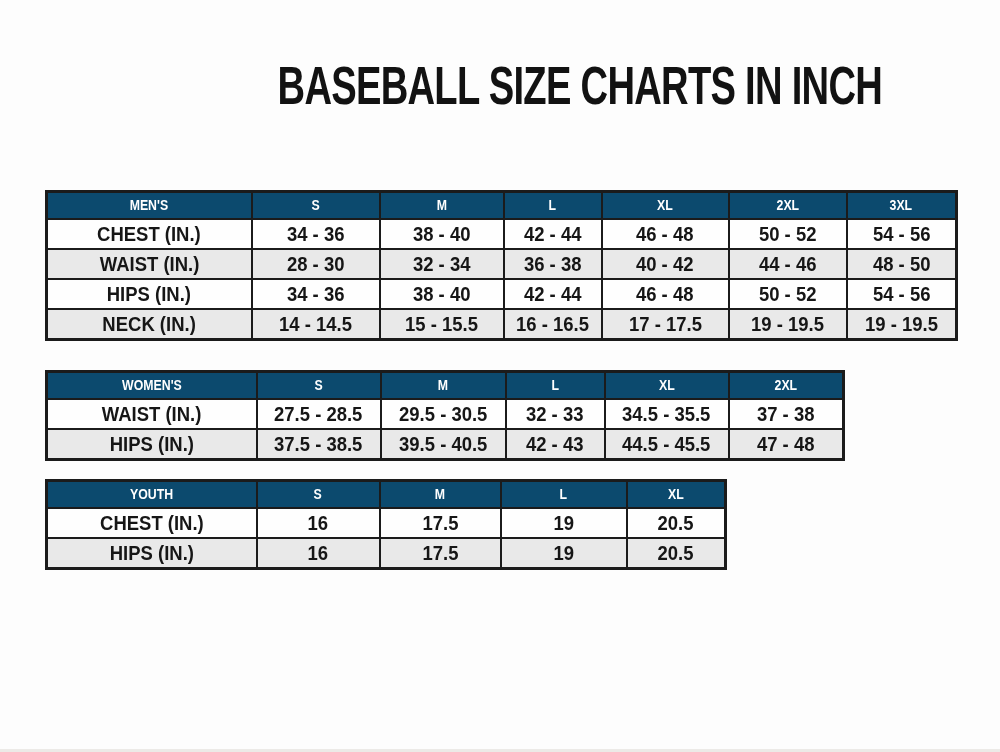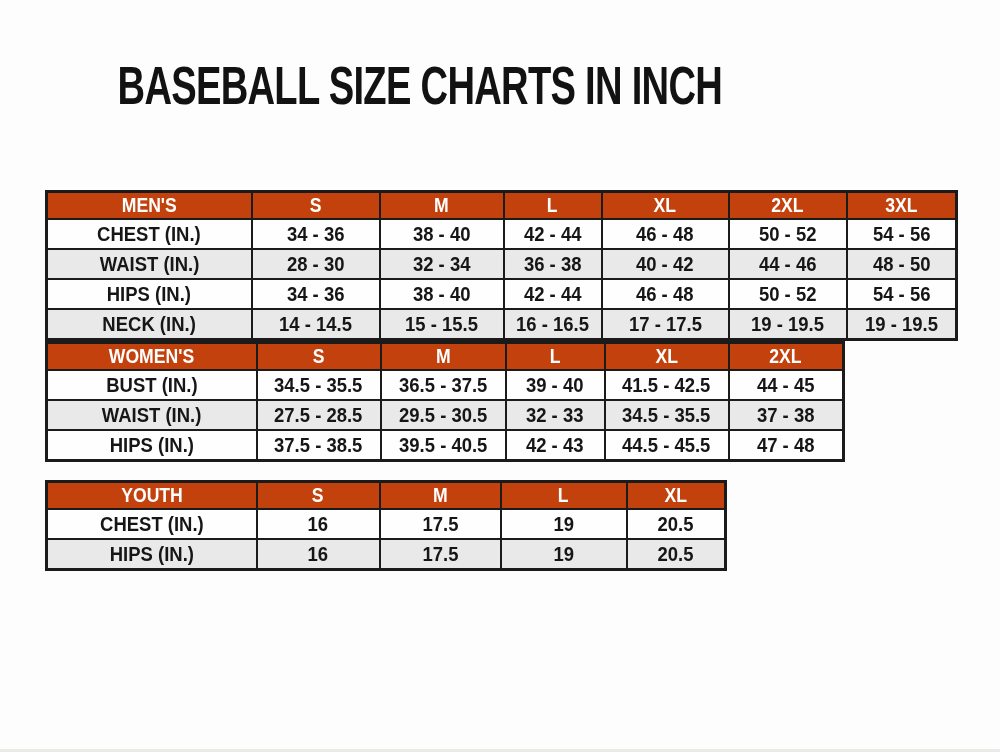--- a/index.html
+++ b/index.html
@@ -7,21 +7,21 @@
     position: relative;
     width: 1000px;
     height: 752px;
     background: #fdfdfd;
     font-family: "Liberation Sans", "DejaVu Sans", sans-serif;
     overflow: hidden;
   }
   .title {
     margin: 0;
     padding-top: 58px;
-    text-align: left;
+    text-align: right;
     font-size: 53px;
     line-height: 1.05;
     font-weight: 700;
     color: #121212;
   }
   .condense-title {
     display: inline-block;
     transform: scaleX(0.72);
     letter-spacing: -1px;
     white-space: nowrap;
@@ -34,42 +34,42 @@
   }
   table.size-table th,
   table.size-table td {
     border: 2px solid #1b1b1b;
     text-align: center;
     vertical-align: middle;
     padding: 0;
     overflow: hidden;
   }
   table.size-table thead th {
-    background: #c2410c;
+    background: #0c4a6e;
     color: #ffffff;
     height: 25px;
-    font-size: 20px;
+    font-size: 14px;
     font-weight: 700;
   }
   table.size-table td {
     height: 28px;
     font-size: 21px;
     font-weight: 700;
     color: #161616;
     background: #fefefe;
   }
   table.size-table tbody tr:nth-child(even) td { background: #e9e9e9; }
   .ct {
     display: inline-block;
     transform: scaleX(0.88);
     white-space: nowrap;
     font-weight: 700;
   }
   .mens   { width: 910px; margin-top: 76px; }
-  .womens { width: 797px; }
+  .womens { width: 797px; margin-top: 29px; }
   .youth  { width: 679px; margin-top: 18px; }
   .bottom-seam {
     position: absolute;
     left: 0; bottom: 0;
     width: 100%; height: 3px;
     background: #eceae7;
   }
 </style>
 </head>
 <body>
@@ -153,28 +153,20 @@
         <th><span class="ct">WOMEN'S</span></th>
         <th><span class="ct">S</span></th>
         <th><span class="ct">M</span></th>
         <th><span class="ct">L</span></th>
         <th><span class="ct">XL</span></th>
         <th><span class="ct">2XL</span></th>
       </tr>
     </thead>
     <tbody>
       <tr>
-        <td><span class="ct">BUST (IN.)</span></td>
-        <td><span class="ct">34.5 - 35.5</span></td>
-        <td><span class="ct">36.5 - 37.5</span></td>
-        <td><span class="ct">39 - 40</span></td>
-        <td><span class="ct">41.5 - 42.5</span></td>
-        <td><span class="ct">44 - 45</span></td>
-      </tr>
-      <tr>
         <td><span class="ct">WAIST (IN.)</span></td>
         <td><span class="ct">27.5 - 28.5</span></td>
         <td><span class="ct">29.5 - 30.5</span></td>
         <td><span class="ct">32 - 33</span></td>
         <td><span class="ct">34.5 - 35.5</span></td>
         <td><span class="ct">37 - 38</span></td>
       </tr>
       <tr>
         <td><span class="ct">HIPS (IN.)</span></td>
         <td><span class="ct">37.5 - 38.5</span></td>

